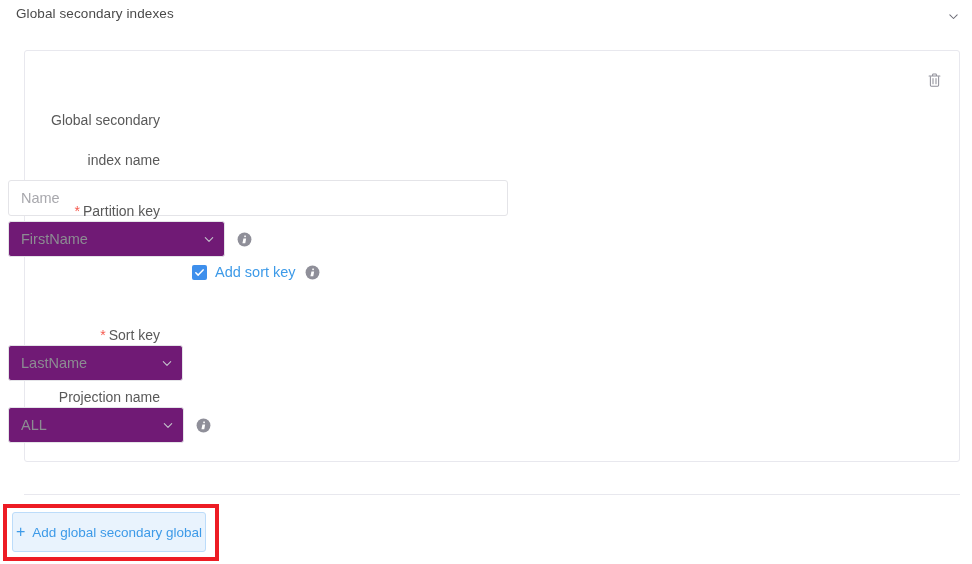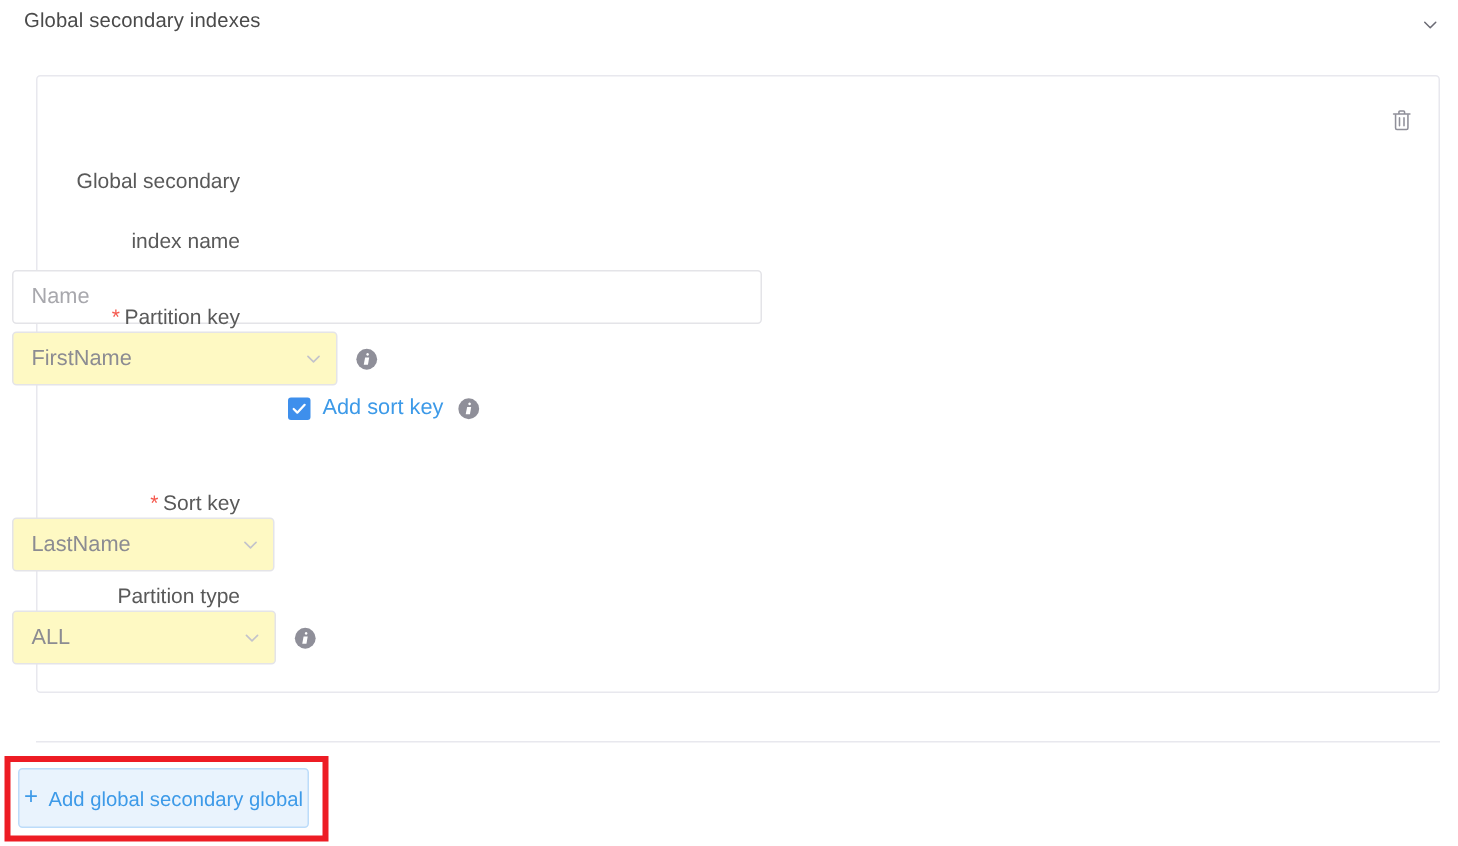--- a/index.html
+++ b/index.html
@@ -129,21 +129,21 @@
     color: #a8a8ad;
     outline: none;
     display: flex;
     align-items: center;
   }
 
   .select-box {
     height: 36px;
     border: 1px solid #e4e4e8;
     border-radius: 3px;
-    background: #fef9c3;
+    background: #701a75;
     box-sizing: border-box;
     padding: 0 30px 0 12px;
     display: flex;
     align-items: center;
     position: relative;
     cursor: pointer;
   }
   .select-box .sel-value {
     font-size: 14.5px;
     color: #8c8c92;
@@ -311,21 +311,21 @@
     <div class="select-box select-sort">
       <span class="sel-value">LastName</span>
       <svg class="select-caret" viewBox="0 0 12 12">
         <path d="M2.3 4.6 L6 8.3 L9.7 4.6" fill="none" stroke="#c3c3cb" stroke-width="1.1" stroke-linecap="round" stroke-linejoin="round"></path>
       </svg>
     </div>
   </div>
 </div>
 
 <div class="form-row" style="top:380px;">
-  <div class="form-label">Partition type</div>
+  <div class="form-label">Projection name</div>
   <div class="field-wrap">
     <div class="select-box select-projection">
       <span class="sel-value">ALL</span>
       <svg class="select-caret" viewBox="0 0 12 12">
         <path d="M2.3 4.6 L6 8.3 L9.7 4.6" fill="none" stroke="#c3c3cb" stroke-width="1.1" stroke-linecap="round" stroke-linejoin="round"></path>
       </svg>
     </div>
     <svg class="info-icon" viewBox="0 0 16 16">
       <circle cx="8" cy="8" r="7.4" fill="#8f8f99"></circle>
       <path d="M8.6 3.6 a0.95 0.95 0 1 0 0.02 0 Z" fill="#ffffff"></path>

